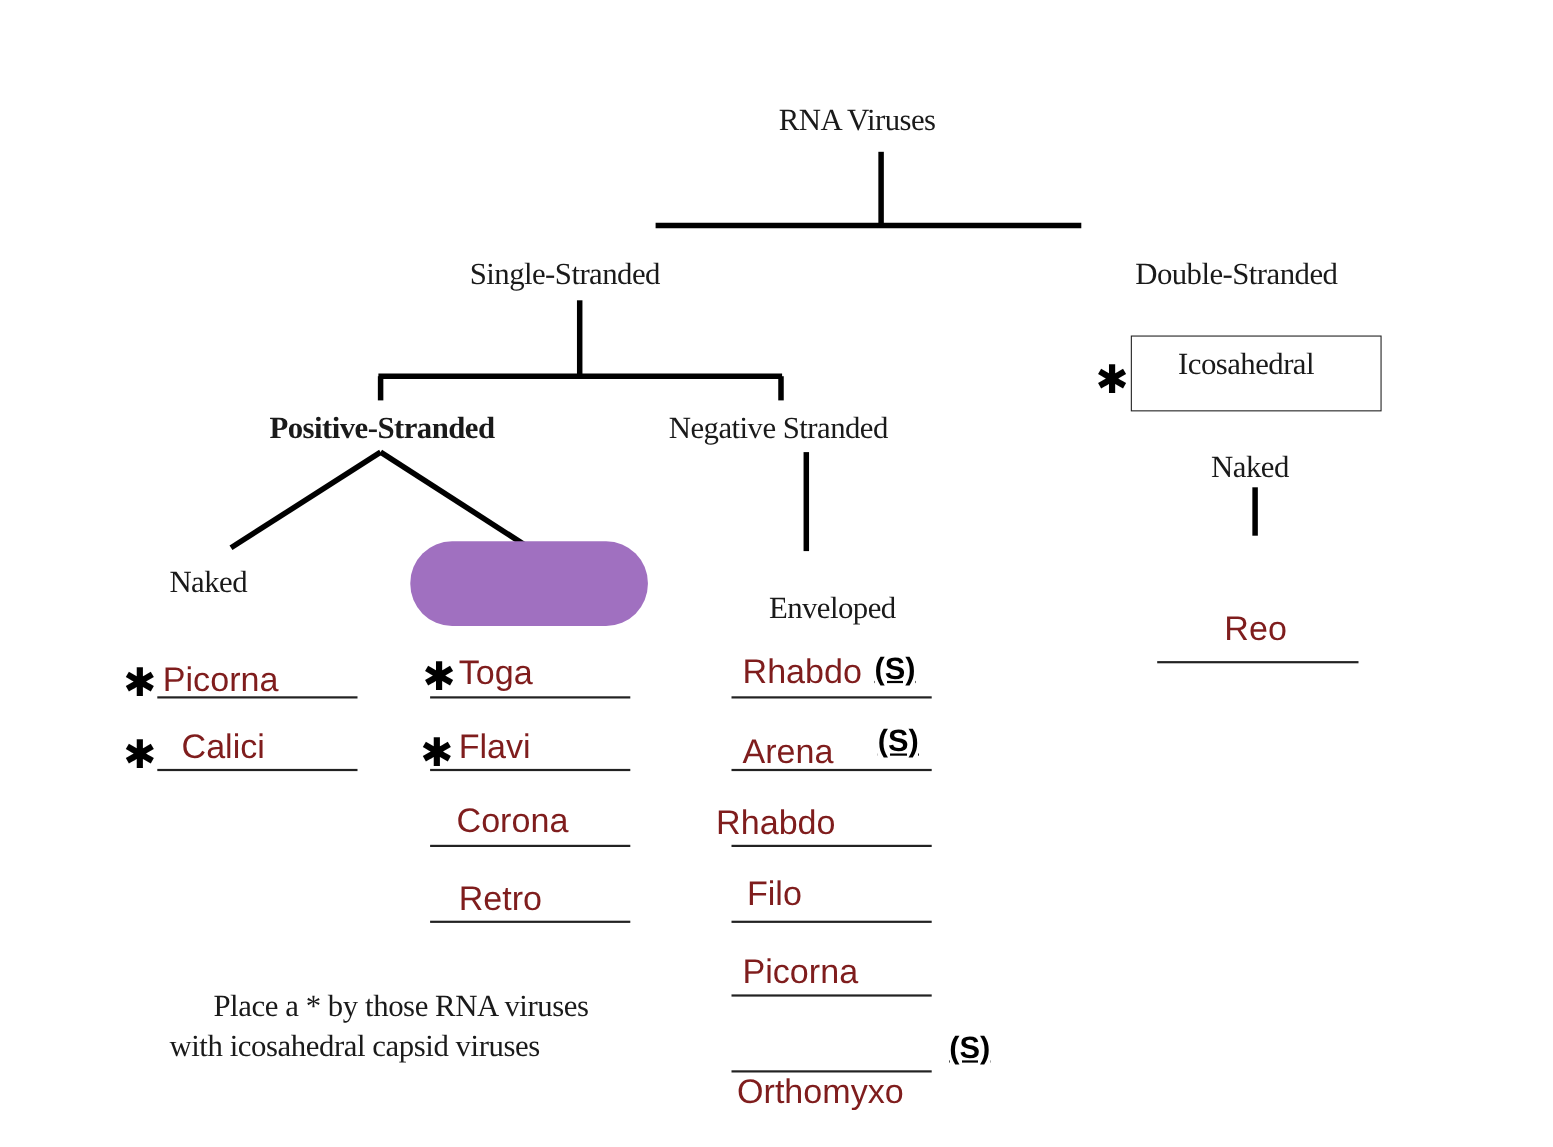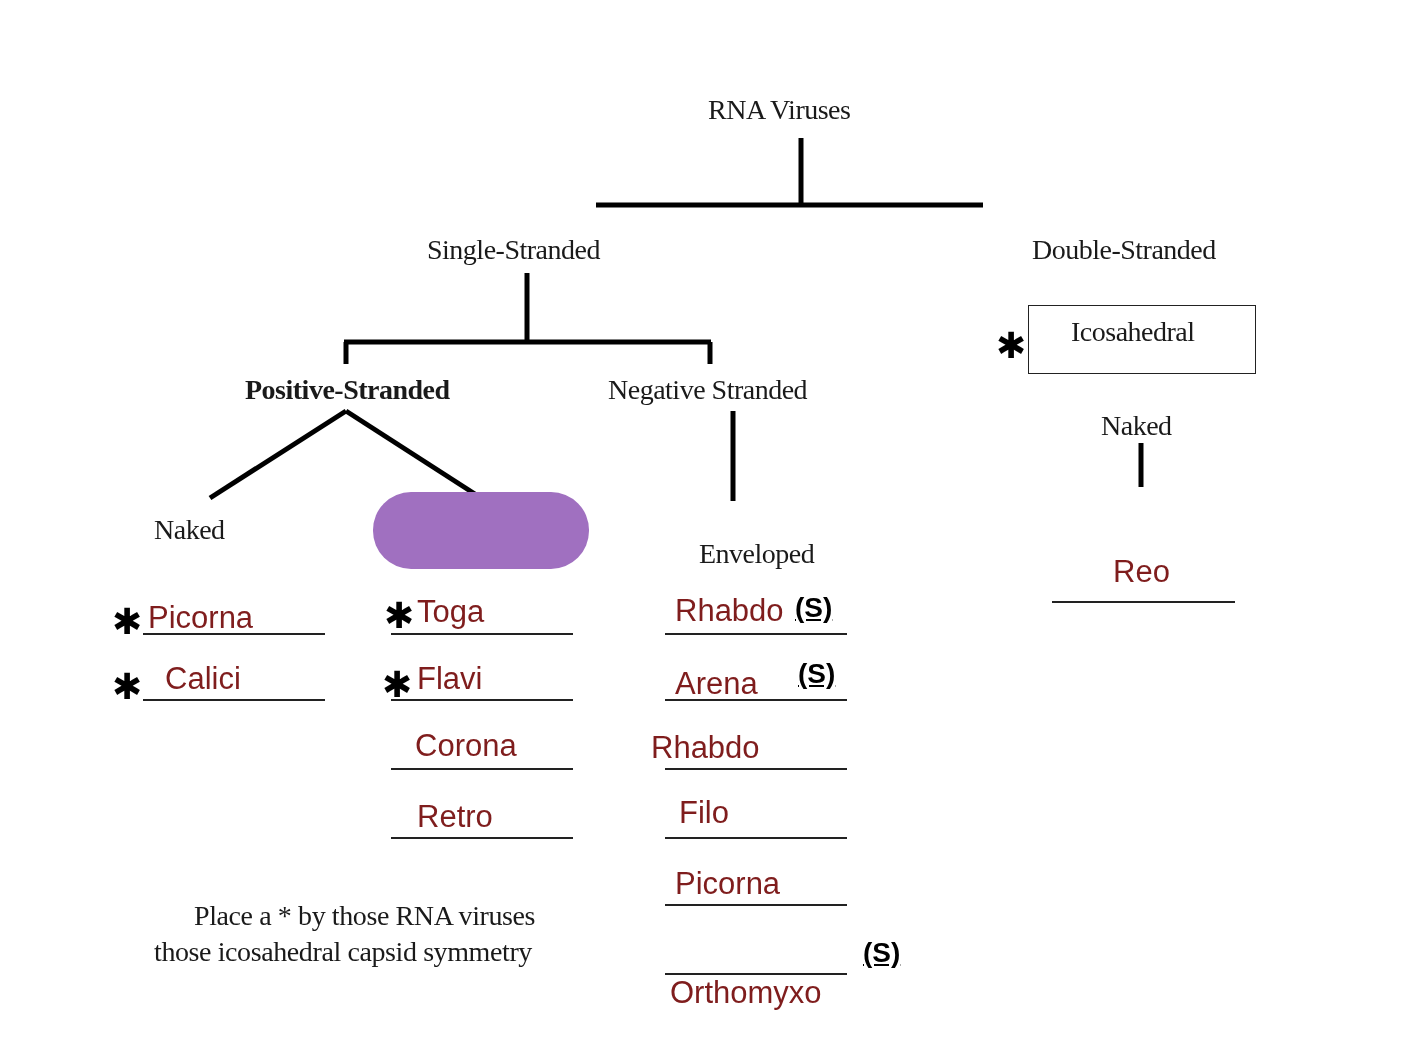--- a/index.html
+++ b/index.html
@@ -85,13 +85,13 @@
 <div class="uline" style="left:665px; top:837px; width:182px;"></div>
 
 <div class="sans item" style="left:675px; top:866px;">Picorna</div>
 <div class="uline" style="left:665px; top:904px; width:182px;"></div>
 
 <div class="sans item" style="left:670px; top:975px;">Orthomyxo</div>
 <div class="s-mark" style="left:863px; top:937px;">(S)</div>
 <div class="uline" style="left:665px; top:973px; width:182px;"></div>
 
 <div class="serif note" style="left:154px; top:898px;margin-left:40px;">Place a * by those RNA viruses</div>
-<div class="serif note" style="left:154px; top:934px;">those icosahedral capsid symmetry</div>
+<div class="serif note" style="left:154px; top:934px;">with icosahedral capsid viruses</div>
 
 </body></html>

